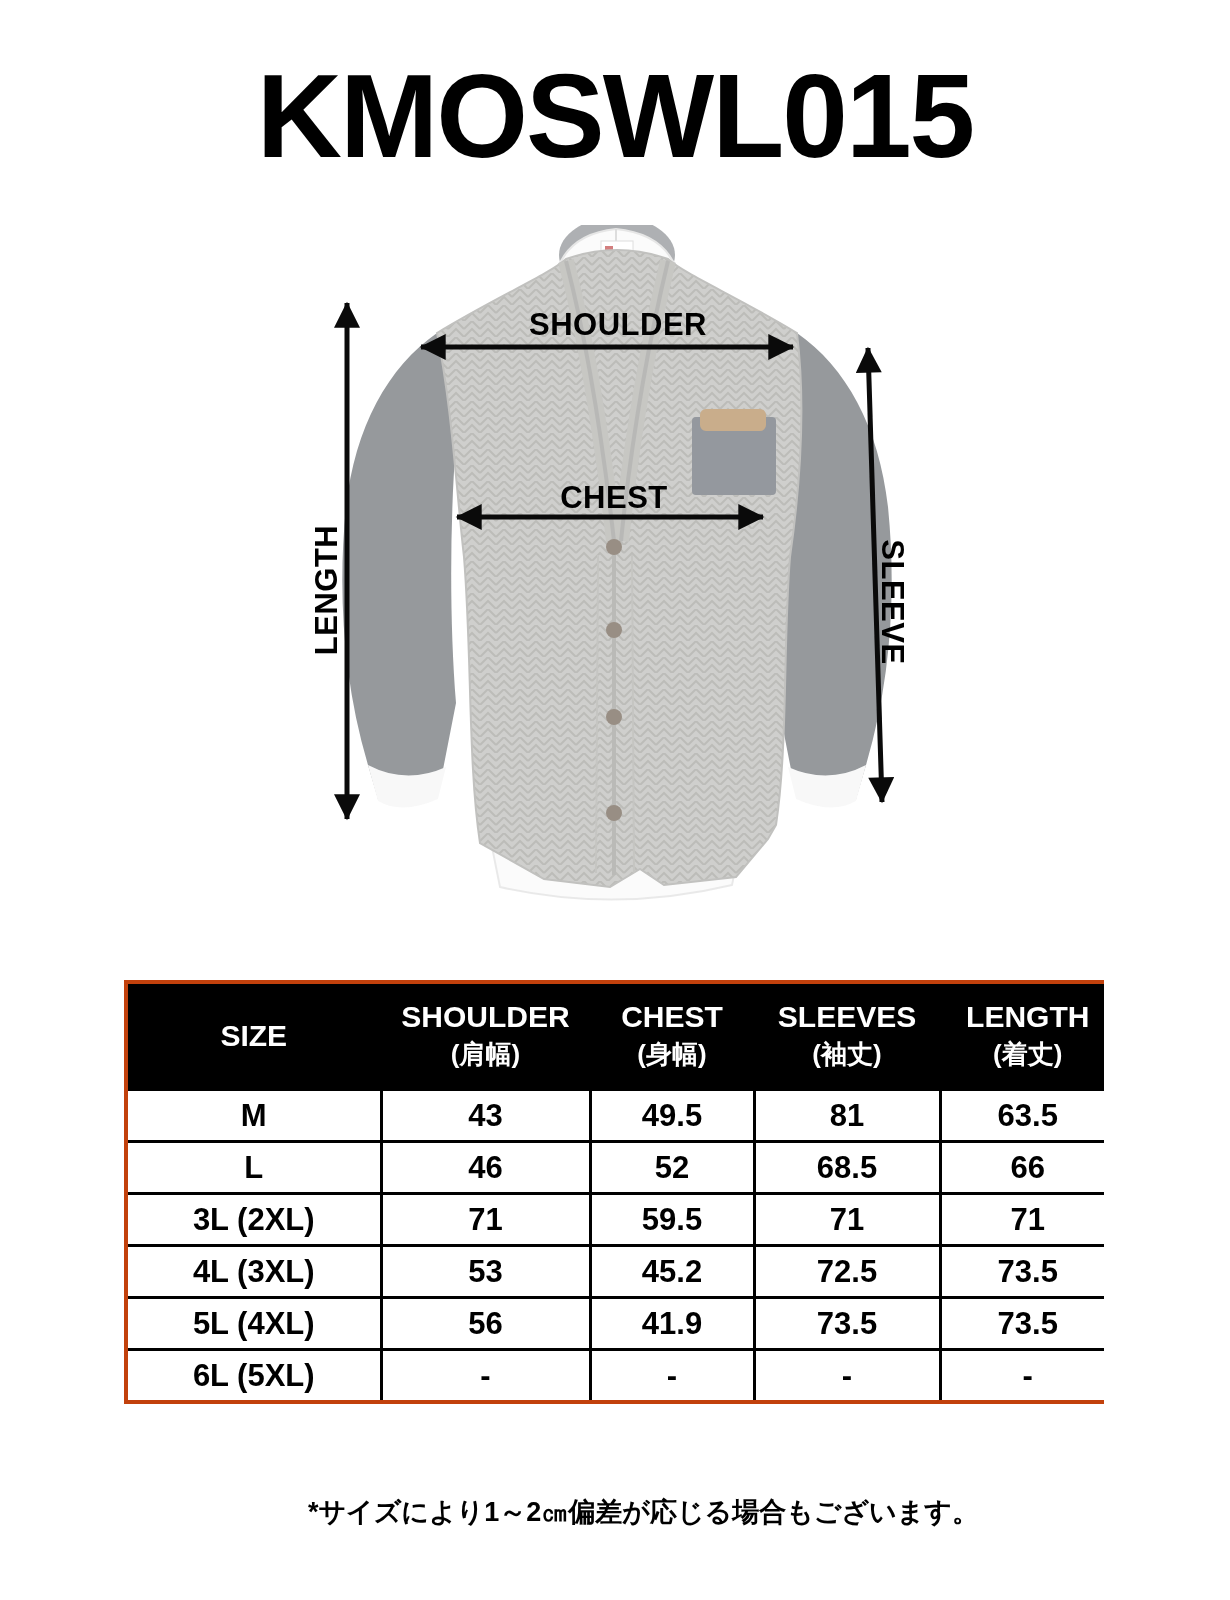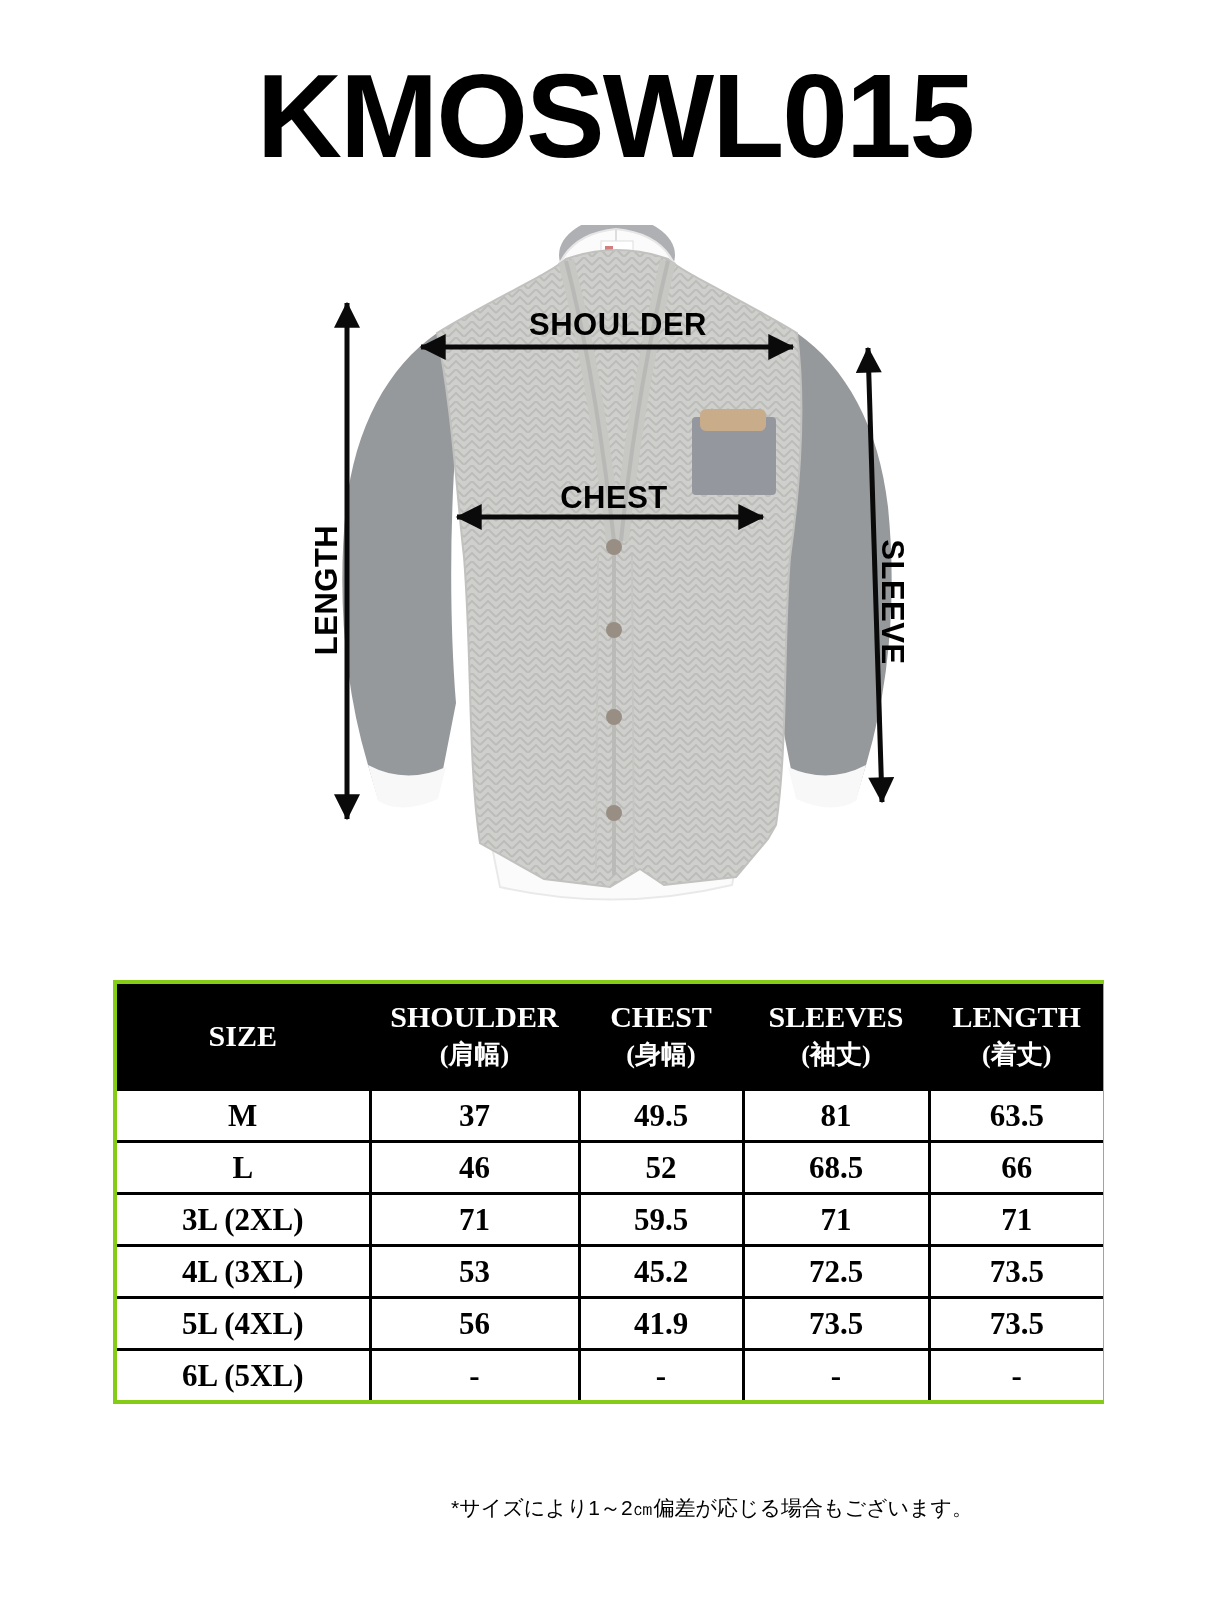--- a/index.html
+++ b/index.html
@@ -21,40 +21,39 @@
   .meas-shoulder{left:468px;top:82px;width:300px;}
   .meas-chest{left:464px;top:255px;width:300px;}
   .meas-length{left:247px;top:347px;width:160px;transform:rotate(-90deg);}
   .meas-sleeve{left:817px;top:359px;width:150px;transform:rotate(90deg);}
   
   .unit-label{
     position:absolute;top:936px;right:128px;font-size:31px;font-weight:bold;margin-top:39px;
   }
   
   table.size-table{
-    position:absolute;top:980px;left:113px;width:992px;
+    position:absolute;top:980px;left:124px;width:992px;
     border-collapse:collapse;table-layout:fixed;
-    border:4px solid #84cc16;
-    font-family:Liberation Serif, serif;
+    border:4px solid #c2410c;
   }
   table.size-table th{
     background:#000;color:#fff;height:104px;
     font-size:30px;font-weight:bold;text-align:center;vertical-align:middle;
     border:3px solid #000;padding:0;
   }
   table.size-table th .jp{display:block;font-size:26px;margin-top:3px;}
   table.size-table td{
     background:#fff;color:#000;height:49px;
     font-size:31px;font-weight:bold;text-align:center;vertical-align:middle;
     border:3px solid #000;padding:0;
   }
   
   .footnote{
-    position:absolute;top:1494px;right:131px;
-    font-size:21px;font-weight:normal;white-space:nowrap;
+    position:absolute;top:1494px;right:125px;
+    font-size:27px;font-weight:bold;white-space:nowrap;
   }
 </style>
 </head>
 <body>
 
 <div id="page">
 
   <div class="page-title">KMOSWL015</div>
 
   <div class="figure">
@@ -159,21 +158,21 @@
         </th>
         <th>
           <span>LENGTH</span>
           <span class="jp">(着丈)</span>
         </th>
       </tr>
     </thead>
     <tbody>
       <tr>
         <td>M</td>
-        <td>37</td>
+        <td>43</td>
         <td>49.5</td>
         <td>81</td>
         <td>63.5</td>
       </tr>
       <tr>
         <td>L</td>
         <td>46</td>
         <td>52</td>
         <td>68.5</td>
         <td>66</td>

